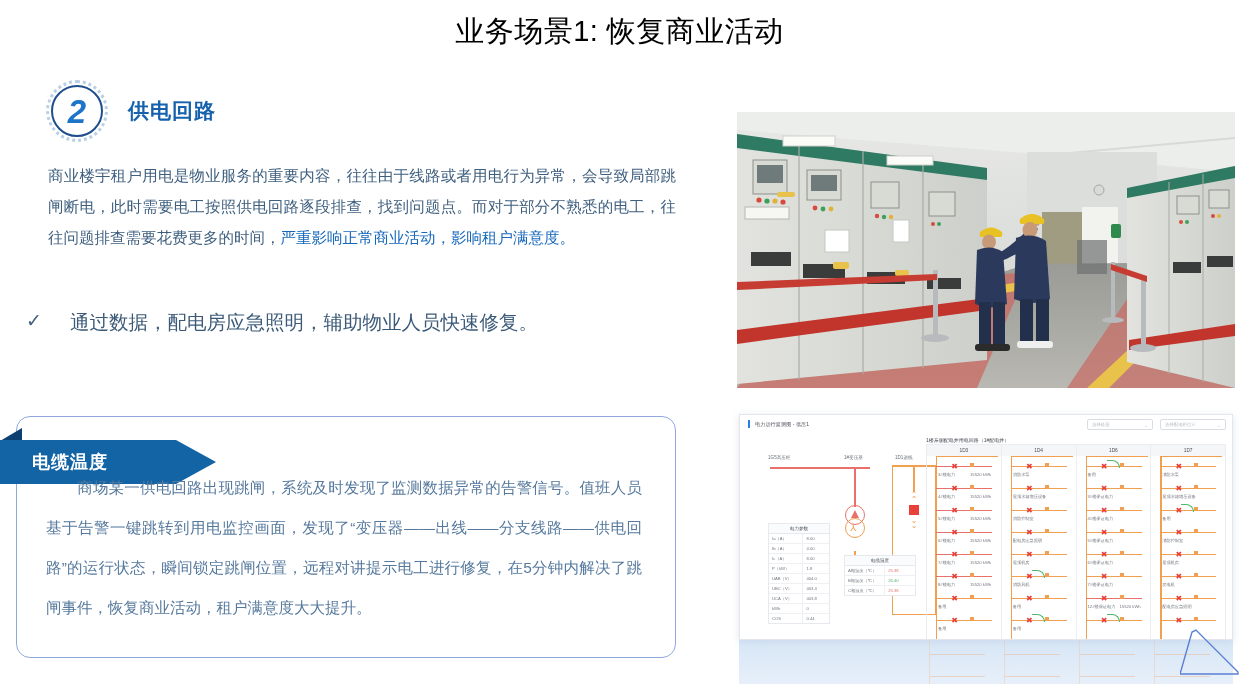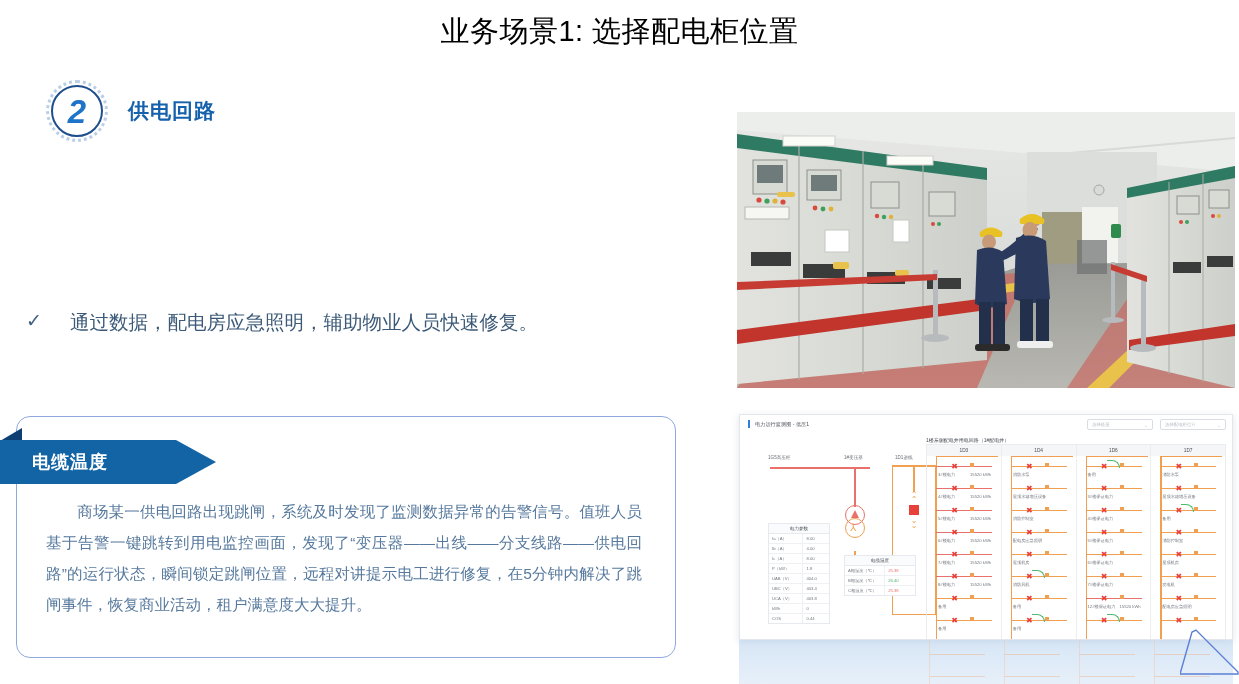--- a/index.html
+++ b/index.html
@@ -172,24 +172,24 @@
   .scenario-banner-label {
     font-size: 18px;
     font-weight: bold;
     color: #ffffff;
     padding-left: 32px;
     letter-spacing: 1px;
   }
   .scenario-body {
     position: absolute;
     left: 46px;
-    top: 496px;
+    top: 468px;
     width: 596px;
     font-size: 15.5px;
-    line-height: 31px;
+    line-height: 40px;
     color: #56799d;
     text-align: justify;
   }
   .scenario-body .indent {
     display: inline-block;
     width: 2em;
   }
 
   
   .photo {
@@ -555,33 +555,36 @@
     position: absolute;
     left: 1180px;
     top: 628px;
     width: 60px;
     height: 56px;
   }
 </style>
 </head>
 <body>
 
-<div class="slide-title">业务场景1: 选择配电柜位置</div>
+<div class="slide-title">业务场景1: 恢复商业活动</div>
 
 <div class="left-col">
 
   <div class="badge-row">
     <div class="badge">
       <div class="ring-dotted"></div>
       <div class="ring-solid"></div>
       <div class="num">2</div>
     </div>
     <div class="section-heading">供电回路</div>
   </div>
 
+  <div class="intro-para">
+    <span>商业楼宇租户用电是物业服务的重要内容，往往由于线路或者用电行为异常，会导致局部跳闸断电，此时需要电工按照供电回路逐段排查，找到问题点。而对于部分不熟悉的电工，往往问题排查需要花费更多的时间，</span><span class="hl">严重影响正常商业活动，影响租户满意度。</span>
+  </div>
 
   <div class="check-block">
     <div class="check-mark">✓</div>
     <div class="check-text">
       <span class="l2">通过数据，配电房应急照明，辅助物业人员快速修复。</span>
     </div>
   </div>
 </div>
 
 <div class="scenario-card"></div>

